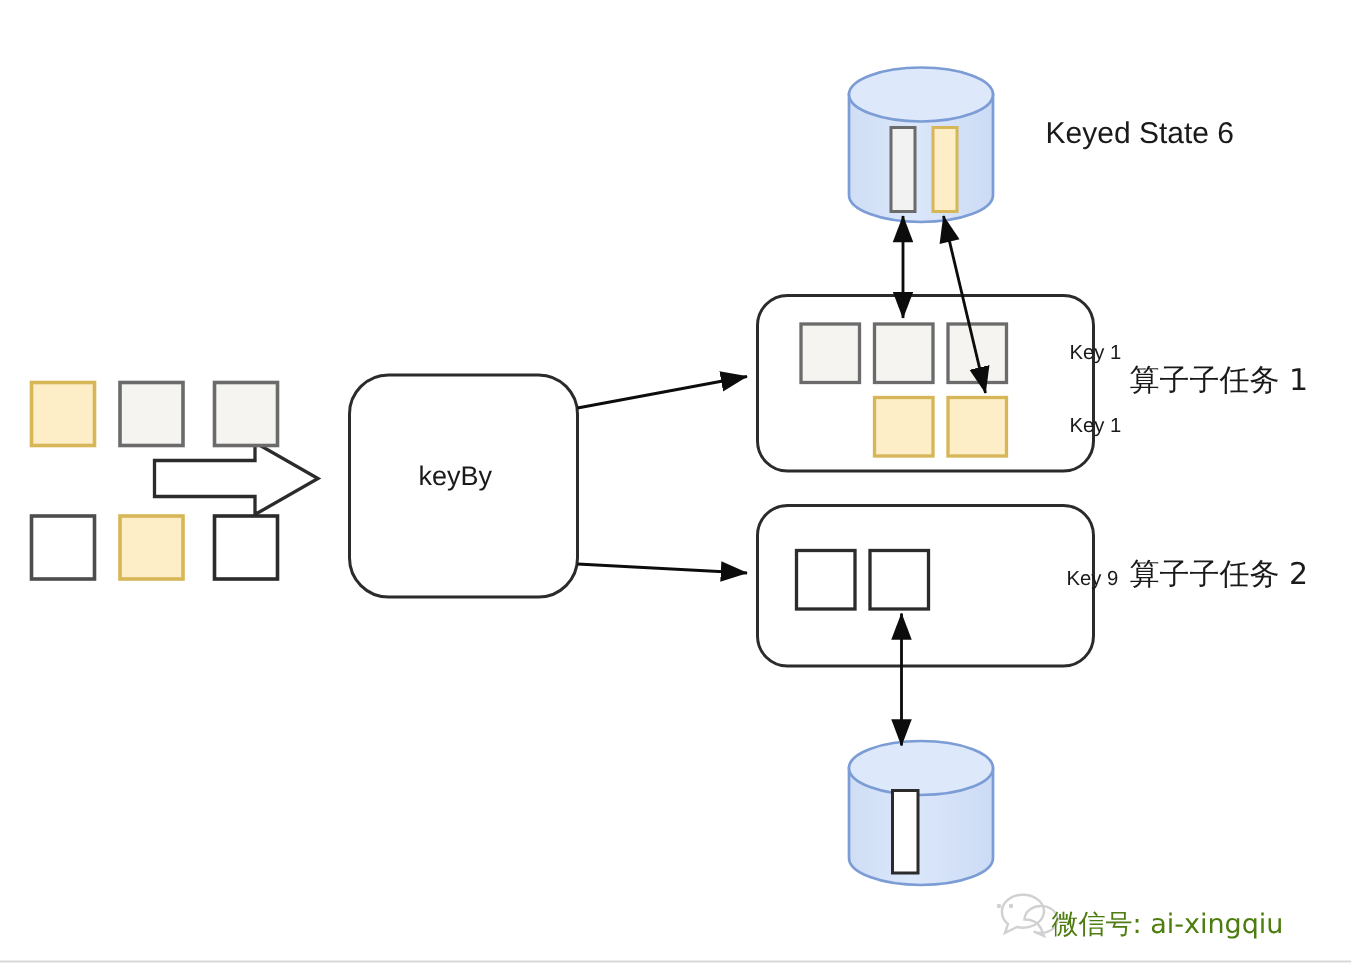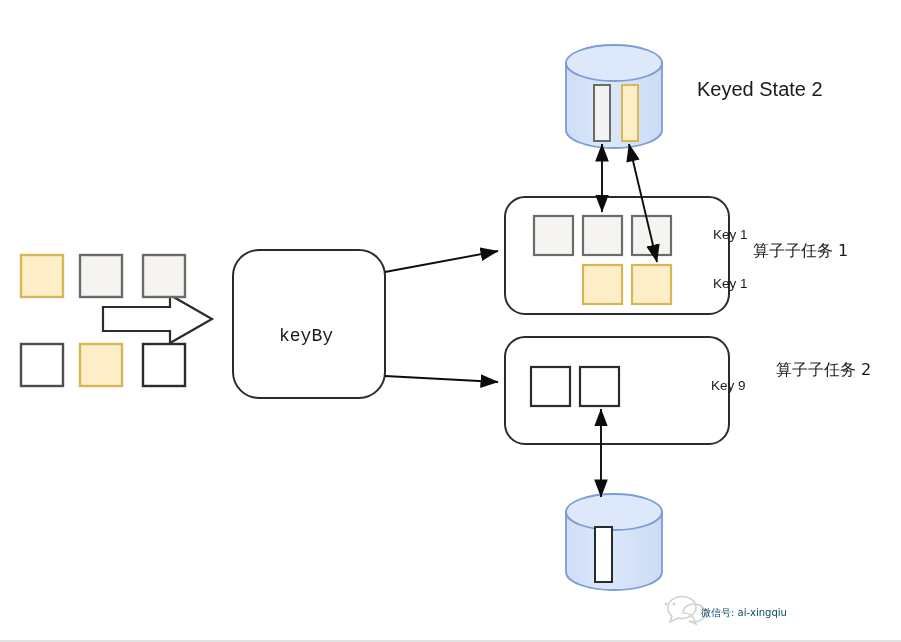--- a/index.html
+++ b/index.html
@@ -27,33 +27,33 @@
   .lbl {
     position: absolute;
     color: #1a1a1a;
     white-space: nowrap;
     line-height: 1;
   }
   .lbl-state {
     font-size: 20px;
   }
   .lbl-cn {
-    font-size: 16px;
+    font-size: 20px;
     font-family: "DejaVu Sans", "Liberation Sans", sans-serif;
   }
   .lbl-key {
     font-size: 13.5px;
     padding-left: 40px;
   }
   .lbl-keyby {
     font-size: 18px;
   }
   .lbl-wm {
-    font-size: 10px;
-    color: #0c4a6e;
+    font-size: 18px;
+    color: #4d7c0f;
     font-family: "DejaVu Sans", "Liberation Sans", sans-serif;
   }
 </style>
 </head>
 <body>
 
 <div id="canvas">
 
   <svg id="svg-layer" viewBox="0 0 901 642" xmlns="http://www.w3.org/2000/svg">
     <defs>
@@ -140,28 +140,28 @@
     <g opacity="0.45">
       <path d="M668,608 a14,11 0 1 1 10,10 l-8,4 l2,-6 a14,11 0 0 1 -4,-8 z" fill="none" stroke="#9a9a9a" stroke-width="1.6"></path>
       <circle cx="666" cy="604" r="1.5" fill="#9a9a9a"></circle>
       <circle cx="674" cy="604" r="1.5" fill="#9a9a9a"></circle>
       <path d="M683,613 a11,9 0 1 1 6,8 l7,3 l-2,-5 a11,9 0 0 0 -11,-6 z" fill="none" stroke="#9a9a9a" stroke-width="1.6"></path>
     </g>
 
     <line x1="0" y1="641" x2="901" y2="641" stroke="#d8d8d8" stroke-width="1.4"></line>
   </svg>
 
-  <div class="lbl lbl-keyby" style="left:279px; top:327px;font-family:Liberation Mono, monospace;">keyBy</div>
+  <div class="lbl lbl-keyby" style="left:279px; top:308px;">keyBy</div>
 
-  <div class="lbl lbl-state" style="left:697px; top:79px;">Keyed State 2</div>
+  <div class="lbl lbl-state" style="left:697px; top:79px;">Keyed State 6</div>
 
 
   <div class="lbl lbl-cn" style="left:753px; top:243px;">算子子任务 1</div>
 
-  <div class="lbl lbl-cn" style="left:753px; top:362px;margin-left:23px;">算子子任务 2</div>
+  <div class="lbl lbl-cn" style="left:753px; top:372px;">算子子任务 2</div>
 
   <div class="lbl lbl-key" style="left:673px; top:228px;">Key 1</div>
 
   <div class="lbl lbl-key" style="left:673px; top:277px;">Key 1</div>
 
   <div class="lbl lbl-key" style="left:671px; top:379px;">Key 9</div>
 
   <div class="lbl lbl-wm" style="left:701px; top:608px;">微信号: ai-xingqiu</div>
 
 </div>

